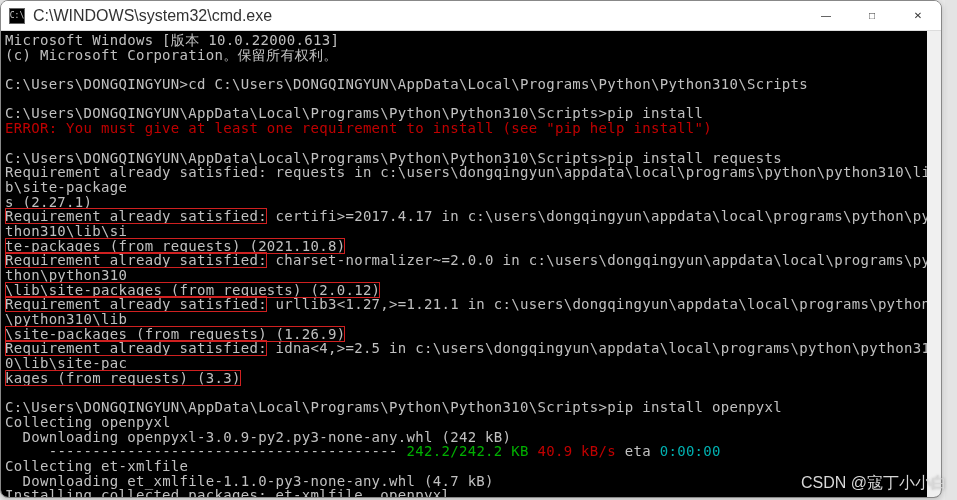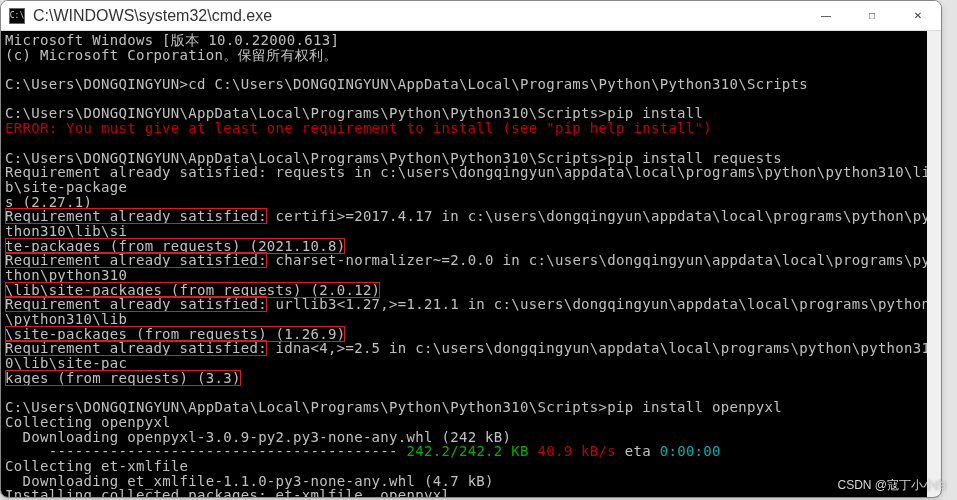--- a/index.html
+++ b/index.html
@@ -84,21 +84,21 @@
   .cyan { color: #00b0b0; }
   .red-box {
     outline: 1px solid #d02020;
     outline-offset: -1px;
   }
   .watermark {
     position: absolute;
     right: 10px;
     bottom: 6px;
     color: #d8d8d8;
-    font-size: 12px;
+    font-size: 16px;
     font-family: "Microsoft YaHei", sans-serif;
     text-shadow: 0 0 3px rgba(0,0,0,0.3);
     pointer-events: none;
     text-align: center;
   }
   .scrollbar-track {
     position: absolute;
     right: 0;
     top: 30px;
     bottom: 0;

